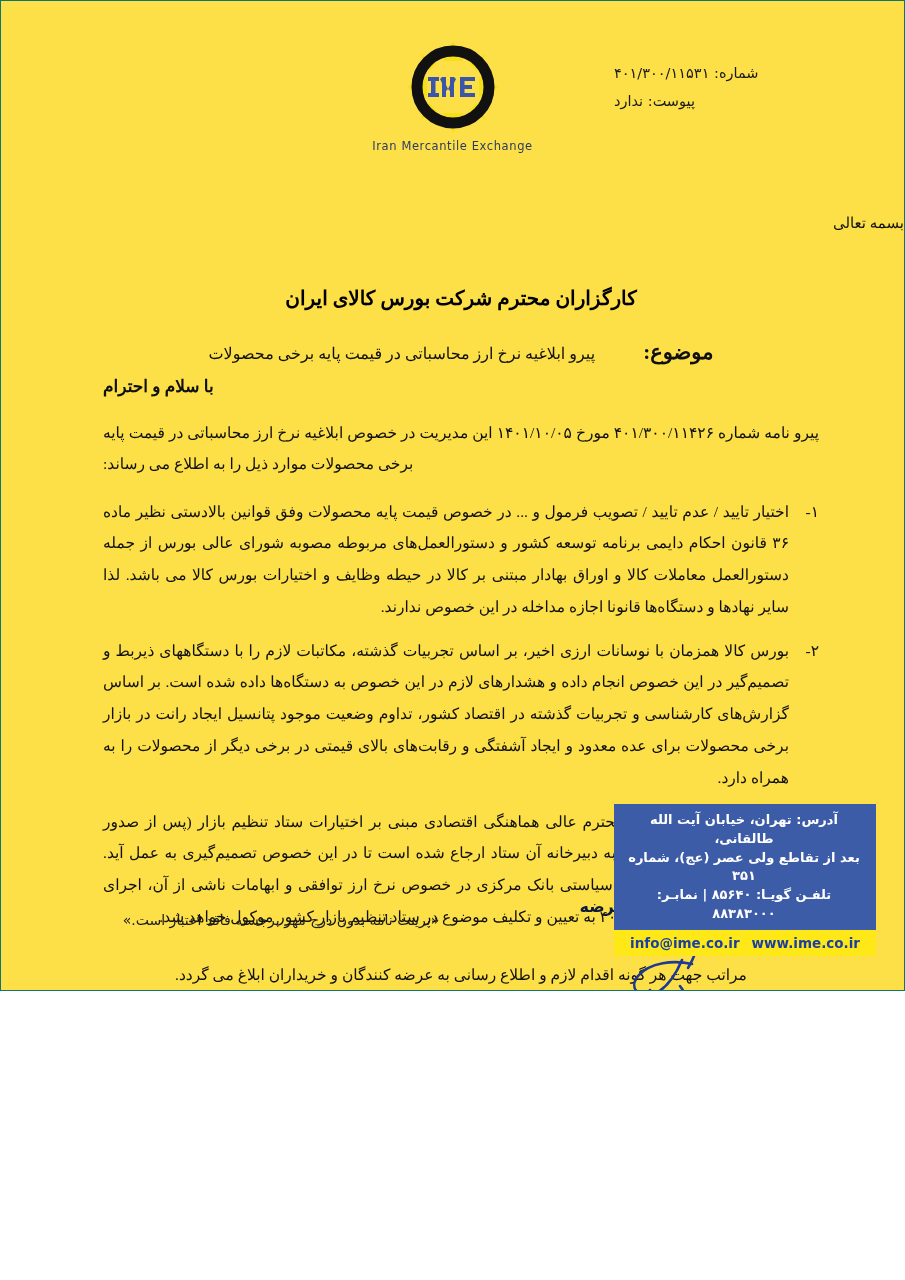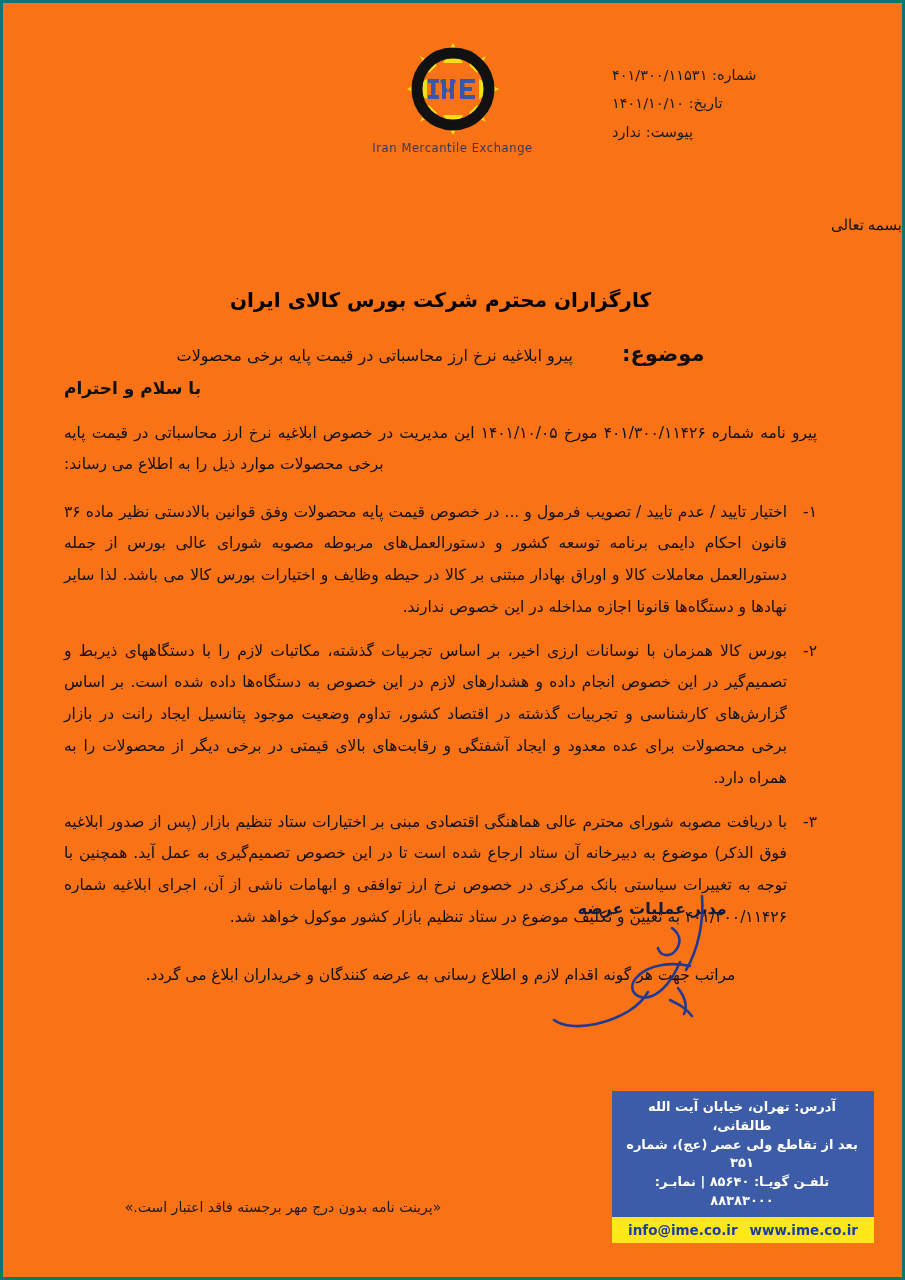--- a/index.html
+++ b/index.html
@@ -5,23 +5,23 @@
   * { box-sizing: border-box; }
   html, body {
     margin: 0;
     padding: 0;
     background: #ffffff;
     font-family: "DejaVu Sans", "Liberation Sans", sans-serif;
   }
   .page {
     position: relative;
     width: 905px;
-    height: 1280px;
-    background: #f97316;
-    border: 3px solid #0f766e;
+    height: 991px;
+    background: #fde047;
+    border: 1px solid #0f766e;
     overflow: hidden;
     direction: rtl;
   }
 
   
   .header {
     position: relative;
     height: 190px;
   }
   .meta {
@@ -69,22 +69,23 @@
 
   
   .basmale {
     text-align: right;
     font-size: 15px;
     color: #111;
     margin-top: 23px;
     font-family: Liberation Serif, serif;
   }
   .content {
-    padding: 0 85px 0 61px;
+    padding: 0 85px 0 102px;
     color: #101010;
+    font-family: Liberation Serif, serif;
   }
   .addressee {
     text-align: center;
     font-size: 20px;
     font-weight: bold;
     margin-top: 54px;
     color: #000;
   }
   .subject {
     margin-top: 26px;
@@ -208,24 +209,20 @@
 <body>
 
 <div class="page">
 
   <div class="header">
 
     <div class="meta">
       <div class="meta-row">
         <span class="meta-label">شماره:</span>
         <span>۴۰۱/۳۰۰/۱۱۵۳۱</span>
-      </div>
-      <div class="meta-row">
-        <span class="meta-label">تاریخ:</span>
-        <span>۱۴۰۱/۱۰/۱۰</span>
       </div>
       <div class="meta-row">
         <span class="meta-label">پیوست:</span>
         <span>ندارد</span>
       </div>
     </div>
 
     <div class="logo-block">
       <div class="logo-mark">
         <svg width="96" height="96" viewBox="0 0 96 96" aria-hidden="true">

